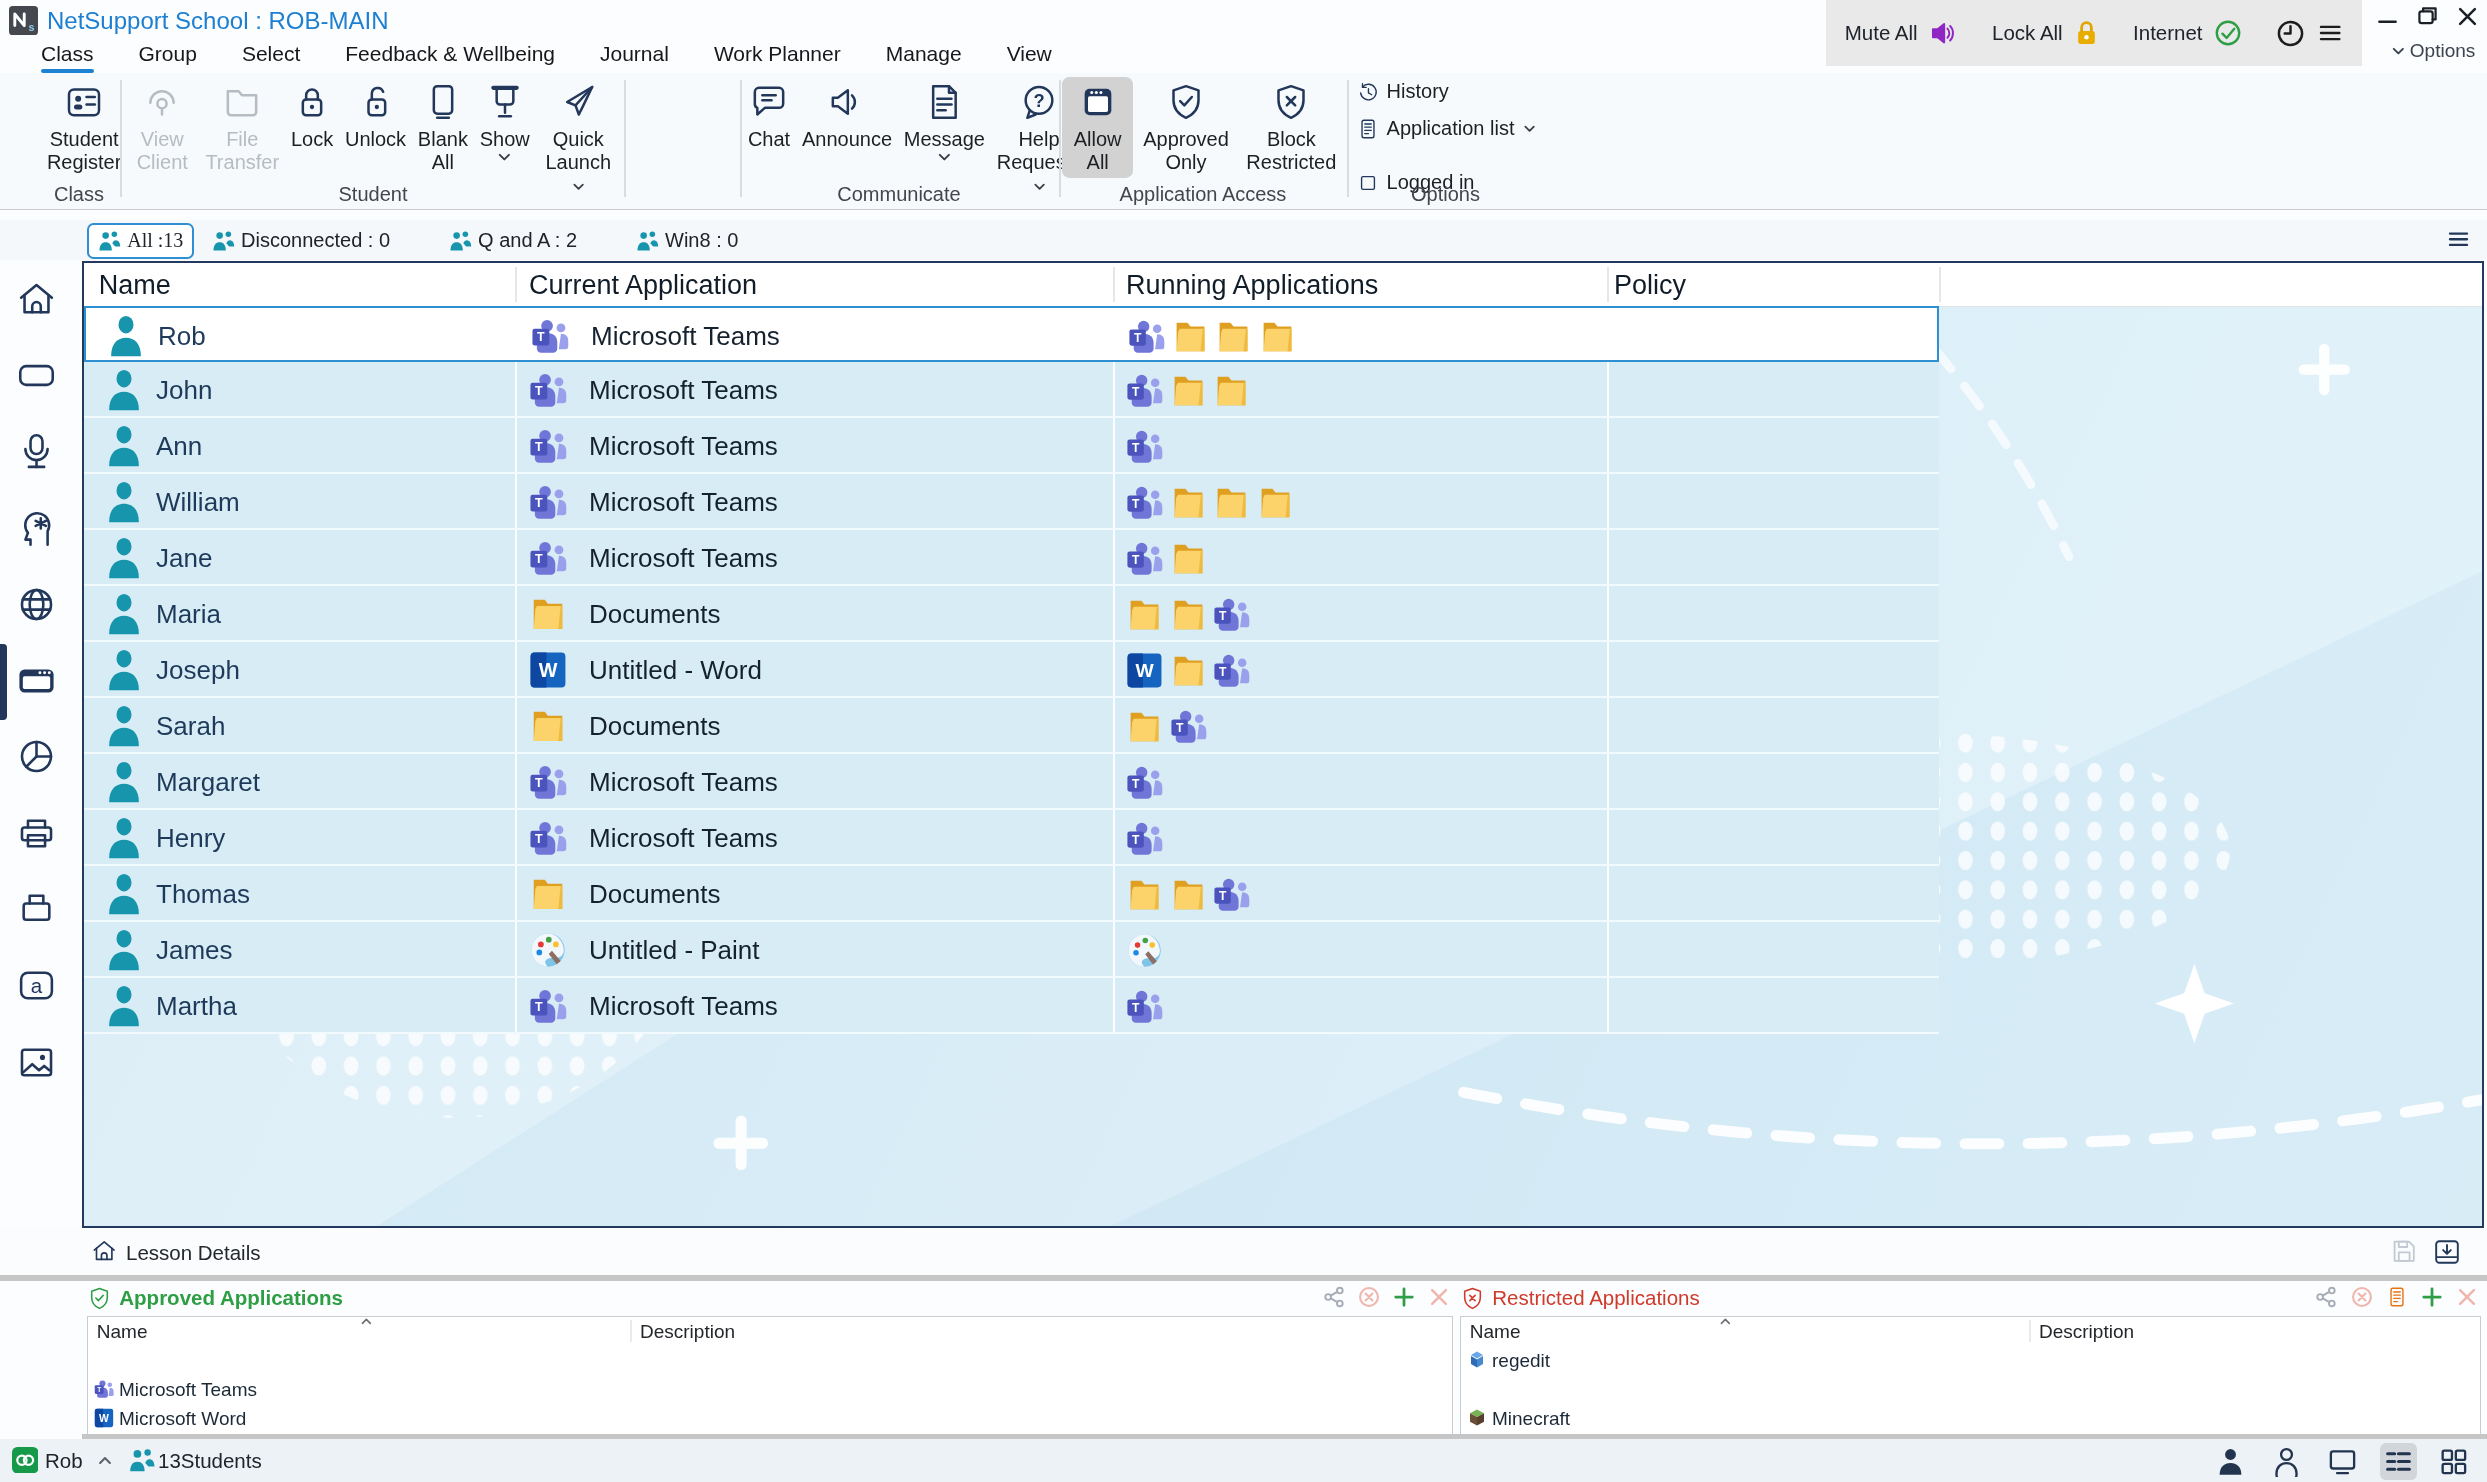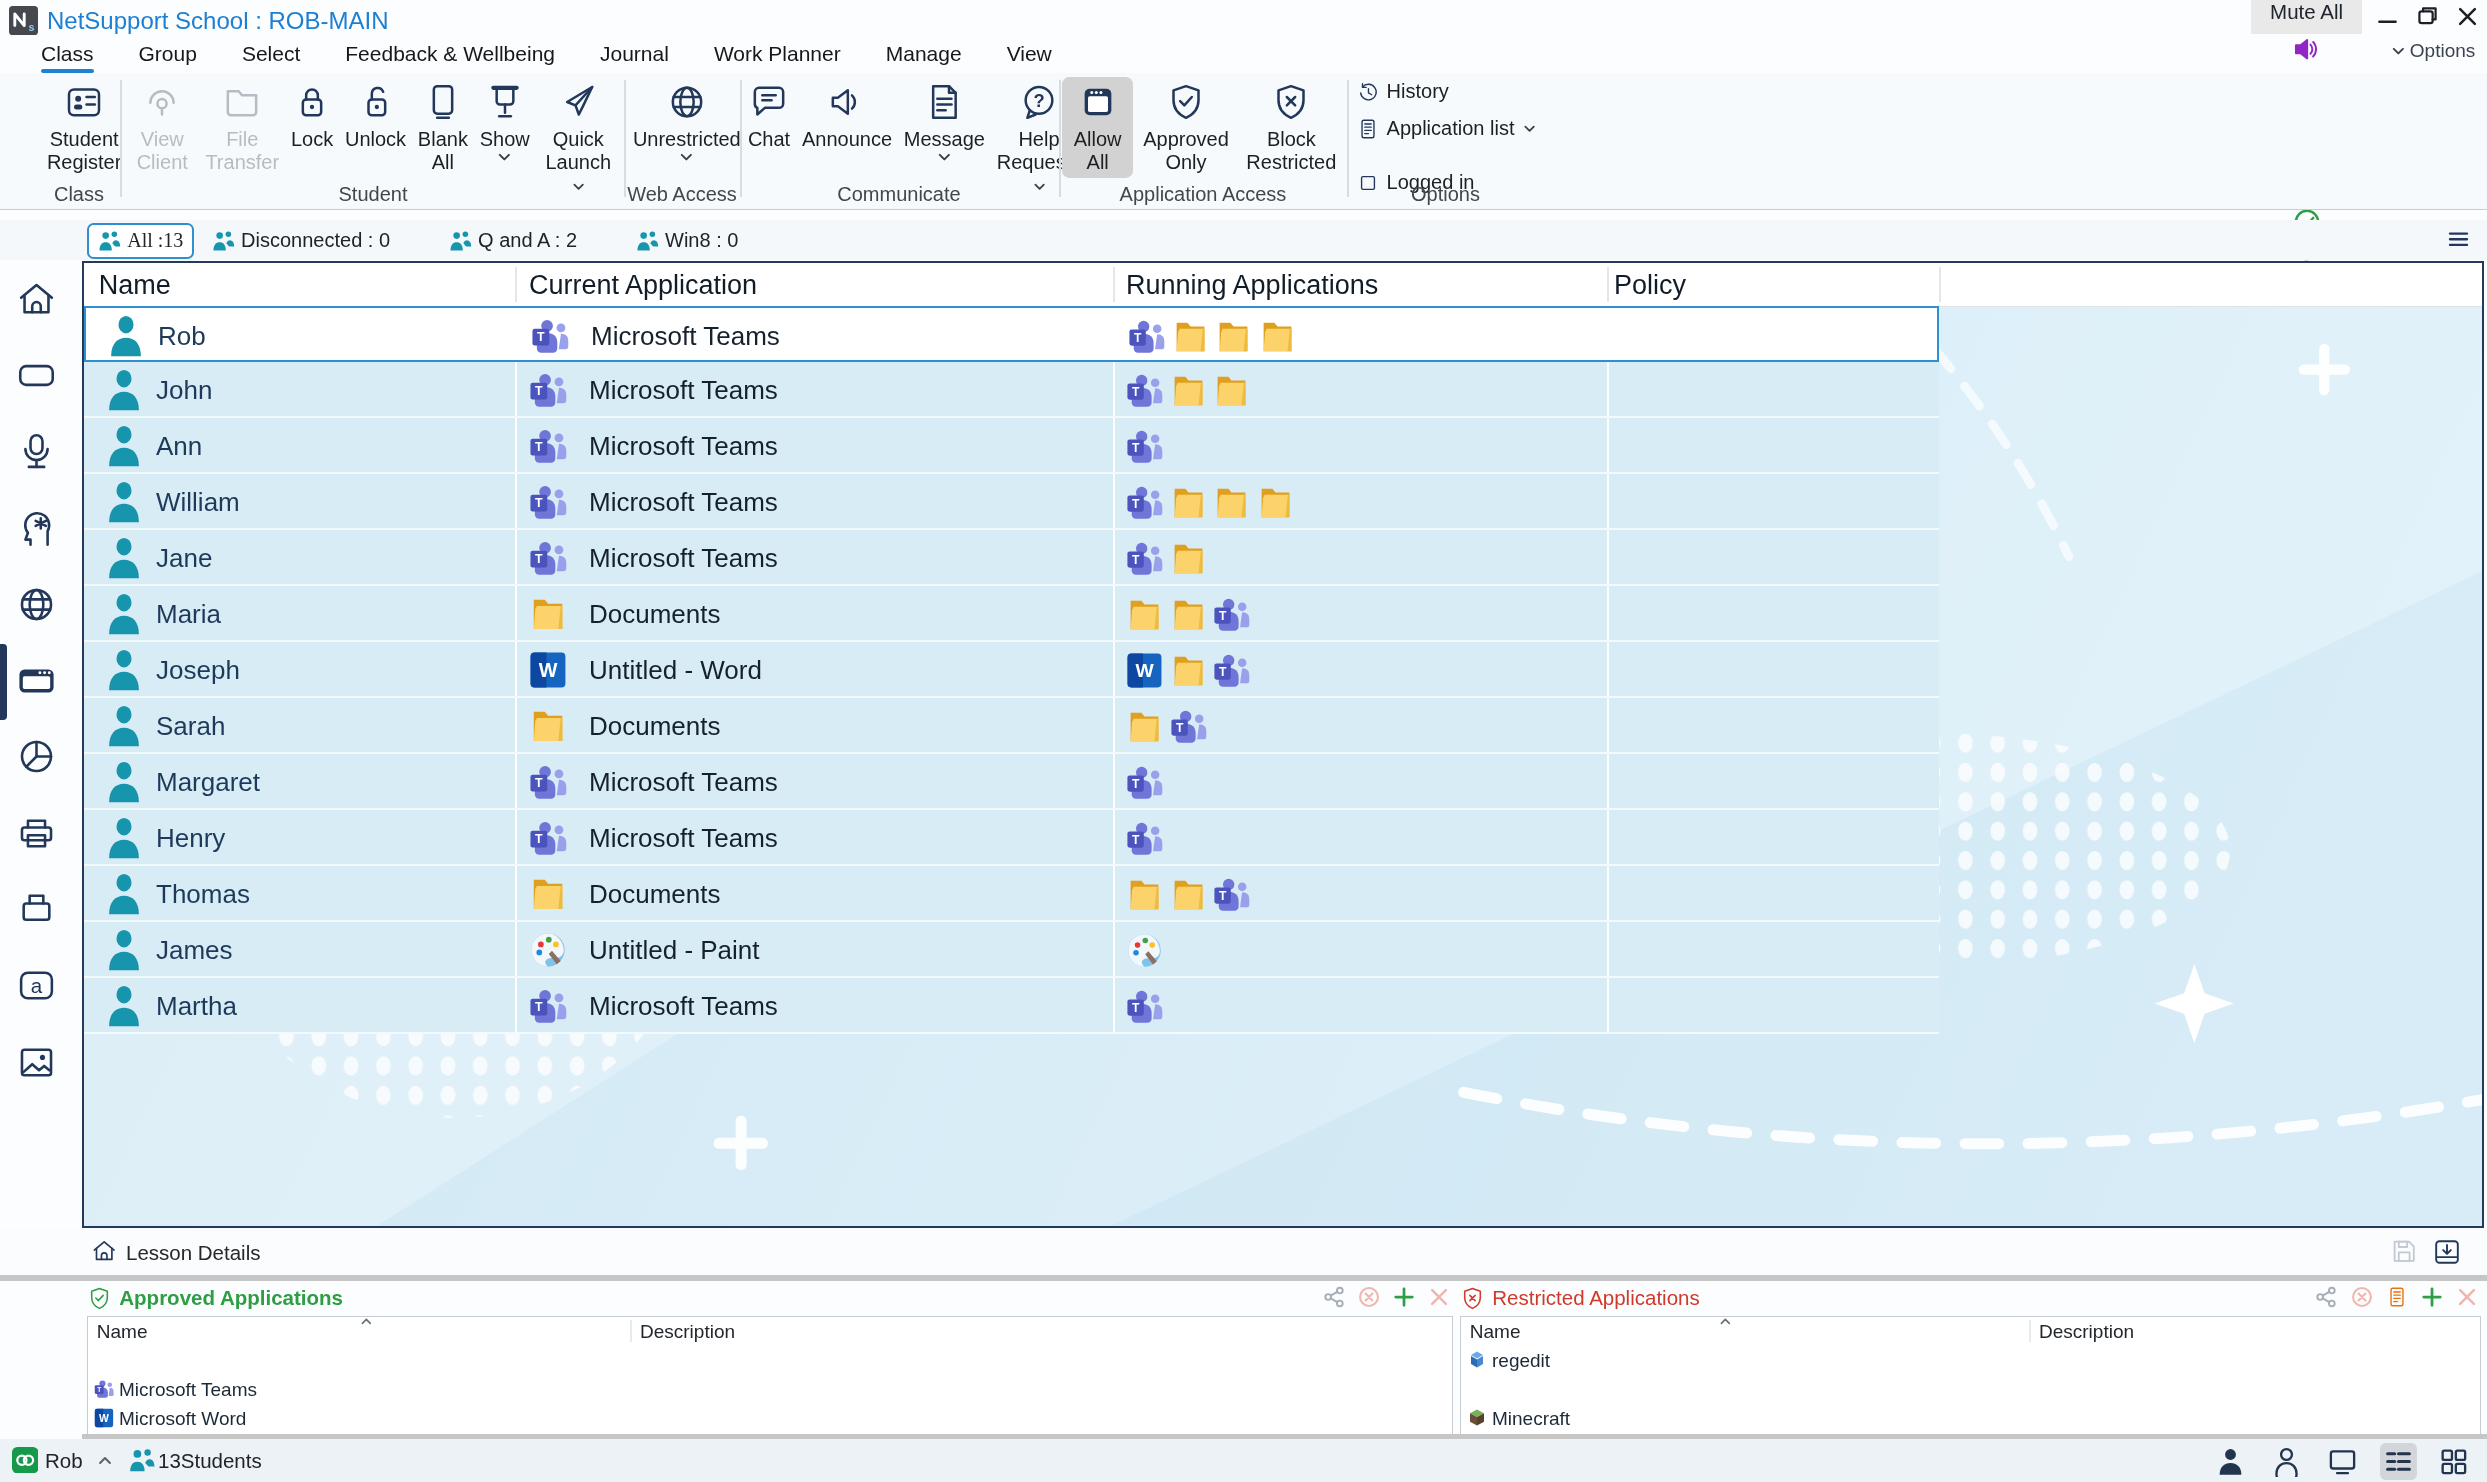--- a/index.html
+++ b/index.html
@@ -8,21 +8,21 @@
        -webkit-font-smoothing:antialiased;}
   #app{position:relative;width:2487px;height:1482px;background:#fcfdfe;}
   [data-icon] svg{width:100%;height:100%;display:block;}
   .ic{display:inline-block;}
 
   
   .titlebar{position:absolute;left:0;top:0;right:0;height:43px;background:#fcfdfe;}
   .nslogo{position:absolute;left:8.8px;top:5.9px;width:29px;height:29px;}
   .wtitle{position:absolute;left:47px;top:7.3px;font-size:24px;color:#1d7fd1;}
   .quickbar{position:absolute;right:125px;top:0;height:34px;background:#e9e9e9;
-            display:flex;align-items:center;gap:11.7px;padding:0 19px;flex-direction:column;}
+            display:flex;align-items:center;gap:11.7px;padding:16px 19px;}
   .qlabel{font-size:20.5px;color:#20242c;}
   .qgap{width:10.3px;}
   .wincontrols{position:absolute;right:7.3px;top:4.4px;display:flex;gap:14.7px;align-items:center;}
   .winbtn{width:25px;height:25px;color:#1b1f26;}
   .options-toggle{position:absolute;right:11.7px;top:40px;display:flex;align-items:center;gap:4.4px;
                   font-size:19px;color:#3c4350;}
 
   
   .ribbon-tabs{position:absolute;left:41px;top:41px;height:32px;display:flex;gap:45px;align-items:flex-end;}
   .rtab{font-size:21px;color:#16181c;padding-bottom:6.6px;position:relative;white-space:nowrap;}
@@ -301,41 +301,20 @@
               </svg>
             </span>
             <div class="blb">Quick Launch<span class="chev-inline" data-icon="chevron-down-icon"><svg viewBox="0 0 24 18" fill="none" stroke="currentColor" stroke-width="3" stroke-linecap="round" stroke-linejoin="round">
                   <path d="M4,5 l8,8 8,-8" stroke-width="3.4"></path>
                 </svg></span></div>
           </div>
         </div>
         <div class="rglabel">Student</div>
       </div>
       <div class="rgsep" style="left: 624px;"></div>
-      <div class="rgroup" style="left: 627px; width: 110px;">
-        <div class="rbuttons">
-          <div class="ribbon-btn">
-            <span class="bic" data-icon="unrestricted-icon">
-              <svg viewBox="0 0 48 48" fill="none" stroke="currentColor" stroke-width="3" stroke-linecap="round" stroke-linejoin="round">
-                <circle cx="24" cy="24" r="17"></circle>
-                <ellipse cx="24" cy="24" rx="8" ry="17"></ellipse>
-                <line x1="8" y1="18" x2="40" y2="18"></line>
-                <line x1="8" y1="30" x2="40" y2="30"></line>
-              </svg>
-            </span>
-            <div class="blb">Unrestricted</div>
-            <span class="chev-under" data-icon="chevron-down-icon">
-              <svg viewBox="0 0 24 18" fill="none" stroke="currentColor" stroke-width="3" stroke-linecap="round" stroke-linejoin="round">
-                <path d="M4,5 l8,8 8,-8" stroke-width="3.4"></path>
-              </svg>
-            </span>
-          </div>
-        </div>
-        <div class="rglabel">Web Access</div>
-      </div>
       <div class="rgsep" style="left: 740px;"></div>
       <div class="rgroup" style="left: 742px; width: 314px;">
         <div class="rbuttons">
           <div class="ribbon-btn">
             <span class="bic" data-icon="chat-icon">
               <svg viewBox="0 0 48 48" fill="none" stroke="currentColor" stroke-width="3" stroke-linecap="round" stroke-linejoin="round">
                 <path d="M12,7 h24 a5,5 0 0 1 5,5 v14 a5,5 0 0 1 -5,5 h-17 l-9,8 v-8 a5,5 0 0 1 -3,-5 v-14 a5,5 0 0 1 5,-5 z"></path>
                 <line x1="16" y1="16" x2="32" y2="16"></line>
                 <line x1="16" y1="22" x2="27" y2="22"></line>
               </svg>

